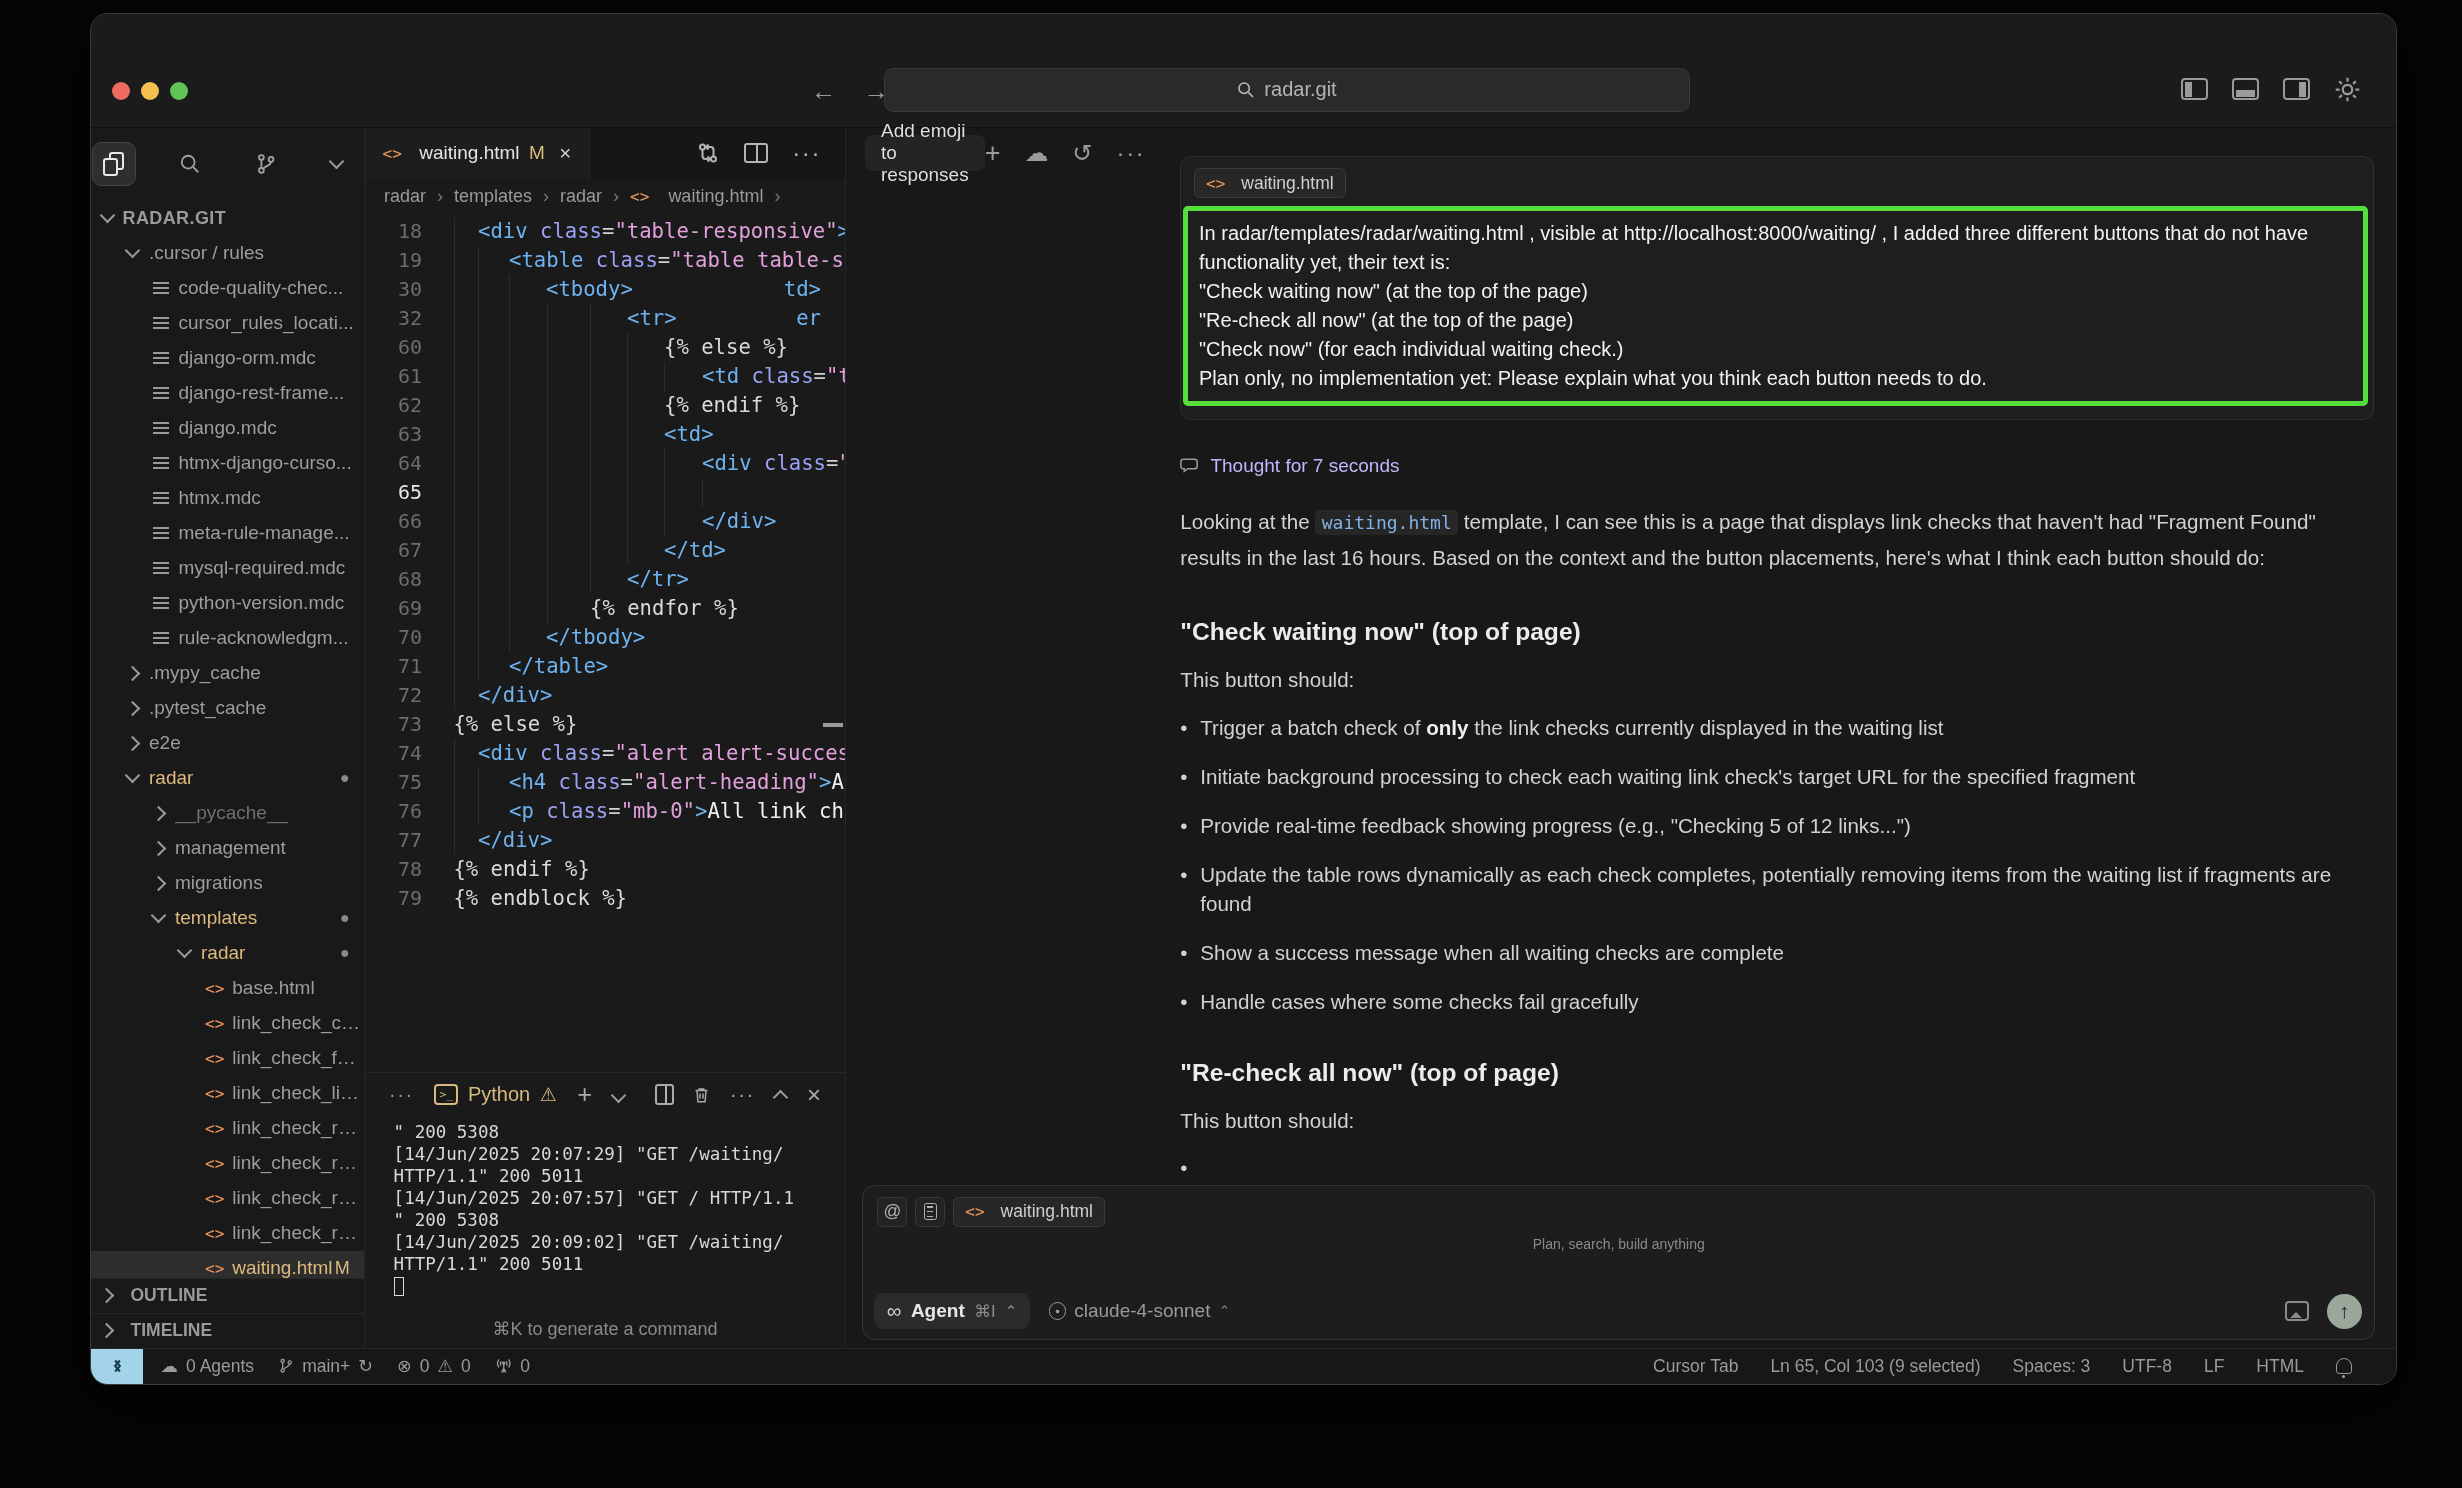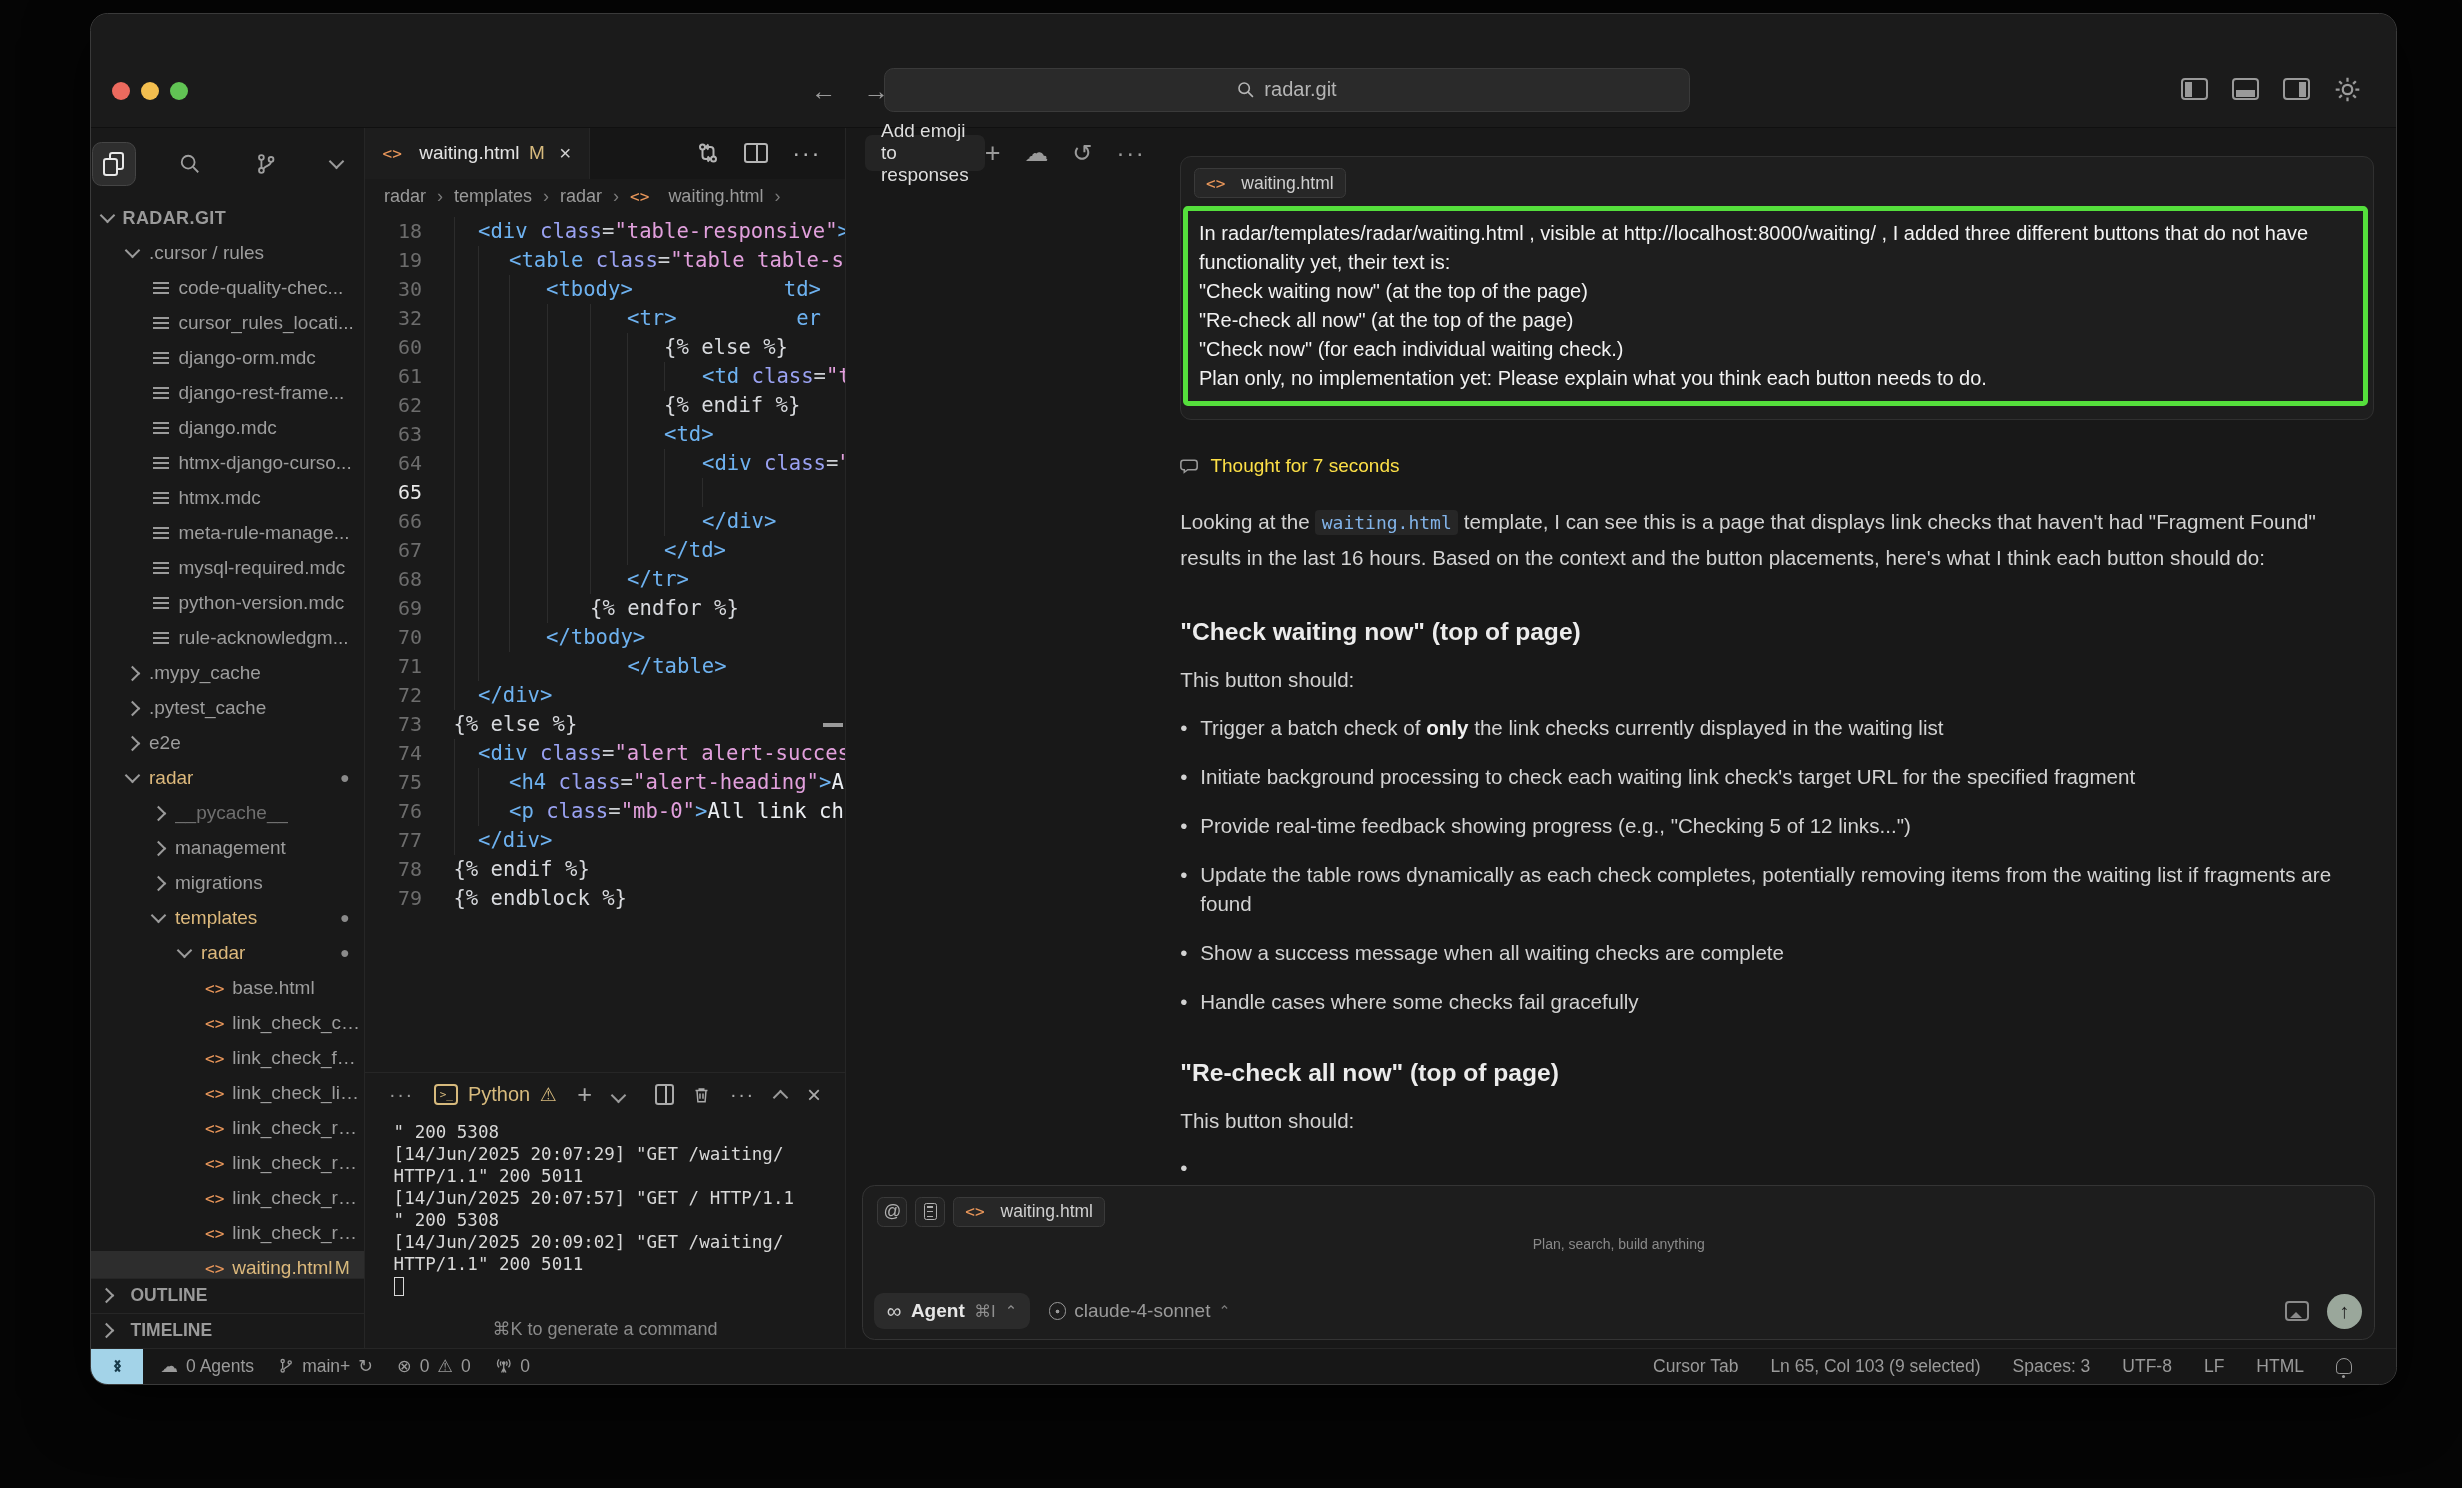--- a/index.html
+++ b/index.html
@@ -87,21 +87,21 @@
   .chat-tabbar{height:51px;flex:0 0 51px;display:flex;align-items:center;padding:0 19px;}
   .chat-tab{background:#242424;border-radius:7.1px;height:36px;display:flex;align-items:center;padding:0 16px;
     color:#dedede;font-size:19px;}
   .chat-tab-icons{margin-left:auto;display:flex;gap:24px;color:#9a9a9a;font-size:24px;align-items:center;}
   .chat-scroll{flex:1;overflow:hidden;padding:0 22px 0 16px;position:relative;}
   .msgcard{margin-top:28.6px;background:#1e1e1e;border:0.8px solid #303030;border-radius:11px;padding:11px 12.7px 12.7px;}
   .filechip{display:inline-flex;align-items:center;gap:8px;background:#272727;border:0.8px solid #3a3a3a;
     border-radius:5.6px;height:30px;padding:0 11px;color:#cfcfcf;font-size:17.5px;}
   .greenbox{margin:8px -8px 0 -11px;border:5.6px solid #55df3c;border-radius:4.8px;padding:8px 11px;
     color:#f2f2f2;font-size:20px;line-height:29px;}
-  .thought{margin-top:35px;display:flex;align-items:flex-end;gap:9.5px;color:#fde047;font-size:19px;}
+  .thought{margin-top:35px;display:flex;align-items:flex-start;gap:9.5px;color:#c4b5fd;font-size:19px;}
   .intro{margin-top:27px;color:#d2d2d2;font-size:20.6px;line-height:35px;}
   .codechip{font-family:"DejaVu Sans Mono",monospace;font-size:18px;color:#82b3e8;background:#262626;
     border-radius:4px;padding:2.4px 6.3px;}
   .h3{margin-top:43px;color:#ececec;font-size:24.6px;font-weight:700;}
   .lead{margin-top:22px;color:#d2d2d2;font-size:20.6px;}
   .bullets{margin-top:20.6px;}
   .brow{display:flex;gap:12.7px;margin-bottom:20px;color:#d2d2d2;font-size:20.6px;line-height:29px;}
   .brow .bu{flex:0 0 auto;}
   .brow b{color:#efefef;}
   
@@ -396,21 +396,21 @@
           <div class="cline"><span class="cnum">61</span><span class="guide" style="left: 89px;"></span><span class="guide" style="left: 113px;"></span><span class="guide" style="left: 144px;"></span><span class="guide" style="left: 182px;"></span><span class="guide" style="left: 225px;"></span><span class="guide" style="left: 262px;"></span><span class="guide" style="left: 299px;"></span><span class="ctext" style="padding-left: 261px;"><span class="tk-g">&lt;td</span><span class="tk-p"> </span><span class="tk-a">class</span><span class="tk-p">=</span><span class="tk-s">"text-muted"</span></span></div>
           <div class="cline"><span class="cnum">62</span><span class="guide" style="left: 89px;"></span><span class="guide" style="left: 113px;"></span><span class="guide" style="left: 144px;"></span><span class="guide" style="left: 182px;"></span><span class="guide" style="left: 225px;"></span><span class="guide" style="left: 262px;"></span><span class="ctext" style="padding-left: 223px;"><span class="tk-w">{% endif %}</span></span></div>
           <div class="cline"><span class="cnum">63</span><span class="guide" style="left: 89px;"></span><span class="guide" style="left: 113px;"></span><span class="guide" style="left: 144px;"></span><span class="guide" style="left: 182px;"></span><span class="guide" style="left: 225px;"></span><span class="guide" style="left: 262px;"></span><span class="ctext" style="padding-left: 223px;"><span class="tk-g">&lt;td&gt;</span></span></div>
           <div class="cline"><span class="cnum">64</span><span class="guide" style="left: 89px;"></span><span class="guide" style="left: 113px;"></span><span class="guide" style="left: 144px;"></span><span class="guide" style="left: 182px;"></span><span class="guide" style="left: 225px;"></span><span class="guide" style="left: 262px;"></span><span class="guide" style="left: 299px;"></span><span class="ctext" style="padding-left: 261px;"><span class="tk-g">&lt;div</span><span class="tk-p"> </span><span class="tk-a">class</span><span class="tk-p">=</span><span class="tk-s">"btn-group"</span></span></div>
           <div class="cline"><span class="cnum act">65</span><span class="guide" style="left: 89px;"></span><span class="guide" style="left: 113px;"></span><span class="guide" style="left: 144px;"></span><span class="guide" style="left: 182px;"></span><span class="guide" style="left: 225px;"></span><span class="guide" style="left: 262px;"></span><span class="guide" style="left: 299px;"></span><span class="guide" style="left: 337px;"></span><span class="ctext" style="padding-left: 298px;"></span></div>
           <div class="cline"><span class="cnum">66</span><span class="guide" style="left: 89px;"></span><span class="guide" style="left: 113px;"></span><span class="guide" style="left: 144px;"></span><span class="guide" style="left: 182px;"></span><span class="guide" style="left: 225px;"></span><span class="guide" style="left: 262px;"></span><span class="guide" style="left: 299px;"></span><span class="ctext" style="padding-left: 261px;"><span class="tk-g">&lt;/div&gt;</span></span></div>
           <div class="cline"><span class="cnum">67</span><span class="guide" style="left: 89px;"></span><span class="guide" style="left: 113px;"></span><span class="guide" style="left: 144px;"></span><span class="guide" style="left: 182px;"></span><span class="guide" style="left: 225px;"></span><span class="guide" style="left: 262px;"></span><span class="ctext" style="padding-left: 223px;"><span class="tk-g">&lt;/td&gt;</span></span></div>
           <div class="cline"><span class="cnum">68</span><span class="guide" style="left: 89px;"></span><span class="guide" style="left: 113px;"></span><span class="guide" style="left: 144px;"></span><span class="guide" style="left: 182px;"></span><span class="guide" style="left: 225px;"></span><span class="ctext" style="padding-left: 186px;"><span class="tk-g">&lt;/tr&gt;</span></span></div>
           <div class="cline"><span class="cnum">69</span><span class="guide" style="left: 89px;"></span><span class="guide" style="left: 113px;"></span><span class="guide" style="left: 144px;"></span><span class="guide" style="left: 182px;"></span><span class="ctext" style="padding-left: 149px;"><span class="tk-w">{% endfor %}</span></span></div>
           <div class="cline"><span class="cnum">70</span><span class="guide" style="left: 89px;"></span><span class="guide" style="left: 113px;"></span><span class="guide" style="left: 144px;"></span><span class="ctext" style="padding-left: 105px;"><span class="tk-g">&lt;/tbody&gt;</span></span></div>
-          <div class="cline"><span class="cnum">71</span><span class="guide" style="left: 89px;"></span><span class="guide" style="left: 113px;"></span><span class="ctext" style="padding-left: 68px; text-align: center;"><span class="tk-g">&lt;/table&gt;</span></span></div>
+          <div class="cline"><span class="cnum">71</span><span class="guide" style="left: 89px;"></span><span class="guide" style="left: 113px;"></span><span class="ctext" style="padding-left: 68px;"><span class="tk-g">&lt;/table&gt;</span></span></div>
           <div class="cline"><span class="cnum">72</span><span class="guide" style="left: 89px;"></span><span class="ctext" style="padding-left: 37px;"><span class="tk-g">&lt;/div&gt;</span></span></div>
           <div class="cline"><span class="cnum">73</span><span class="ctext" style="padding-left: 12.4px;"><span class="tk-w">{% else %}</span></span><span class="ruler"></span></div>
           <div class="cline"><span class="cnum">74</span><span class="guide" style="left: 89px;"></span><span class="ctext" style="padding-left: 37px;"><span class="tk-g">&lt;div</span><span class="tk-p"> </span><span class="tk-a">class</span><span class="tk-p">=</span><span class="tk-s">"alert alert-success mt-3"</span></span></div>
           <div class="cline"><span class="cnum">75</span><span class="guide" style="left: 89px;"></span><span class="guide" style="left: 113px;"></span><span class="ctext" style="padding-left: 68px;"><span class="tk-g">&lt;h4</span><span class="tk-p"> </span><span class="tk-a">class</span><span class="tk-p">=</span><span class="tk-s">"alert-heading"</span><span class="tk-g">&gt;</span><span class="tk-x">All Caught Up!</span></span></div>
           <div class="cline"><span class="cnum">76</span><span class="guide" style="left: 89px;"></span><span class="guide" style="left: 113px;"></span><span class="ctext" style="padding-left: 68px;"><span class="tk-g">&lt;p</span><span class="tk-p"> </span><span class="tk-a">class</span><span class="tk-p">=</span><span class="tk-s">"mb-0"</span><span class="tk-g">&gt;</span><span class="tk-x">All link checks have recent results.</span></span></div>
           <div class="cline"><span class="cnum">77</span><span class="guide" style="left: 89px;"></span><span class="ctext" style="padding-left: 37px;"><span class="tk-g">&lt;/div&gt;</span></span></div>
           <div class="cline"><span class="cnum">78</span><span class="ctext" style="padding-left: 12.4px;"><span class="tk-w">{% endif %}</span></span></div>
           <div class="cline"><span class="cnum">79</span><span class="ctext" style="padding-left: 12.4px;"><span class="tk-w">{% endblock %}</span></span></div>
         </div>
       <div class="terminal">

